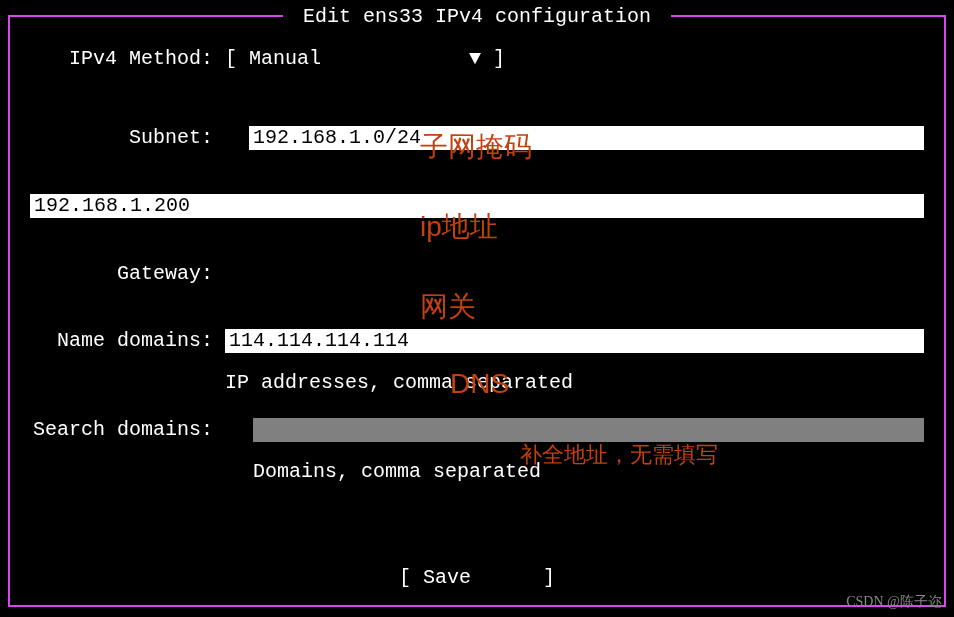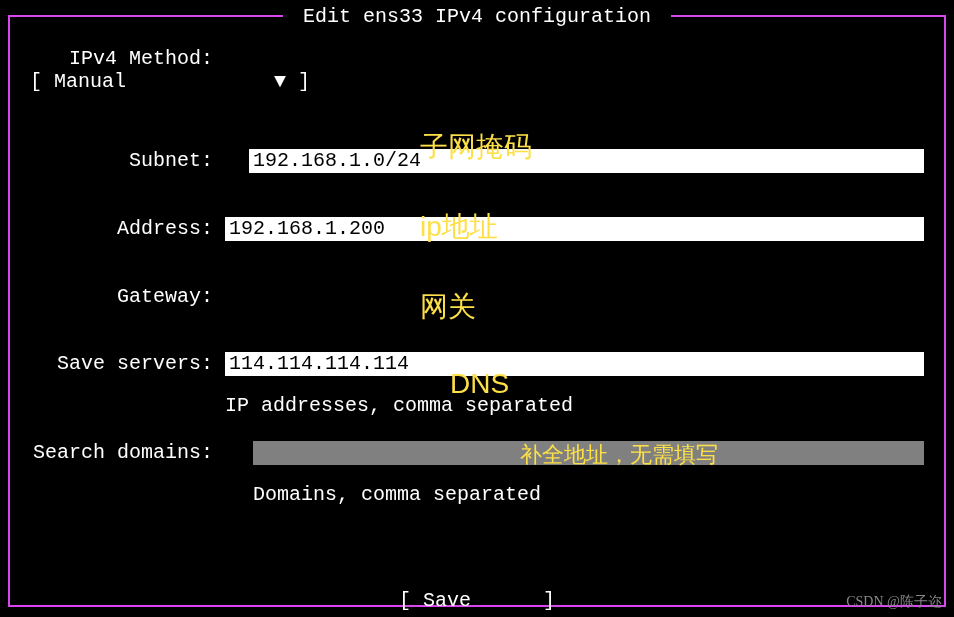--- a/index.html
+++ b/index.html
@@ -77,21 +77,21 @@
     .input-field.gray {
       background: #808080;
       color: #000000;
     }
     .hint {
       color: #ffffff;
       margin-top: 18px;
     }
     .annotation {
       position: absolute;
-      color: #fde047;
+      color: #c2410c;
       font-family: 'Microsoft YaHei', 'SimSun', sans-serif;
       font-size: 28px;
       z-index: 10;
       pointer-events: none;
     }
     .buttons {
       text-align: center;
       margin-top: 30px;
       white-space: pre;
       line-height: 1.3;
@@ -115,21 +115,21 @@
     }
   </style>
 </head>
 <body>
 
 <div class="frame">
   <div class="frame-title"> Edit ens33 IPv4 configuration </div>
 
   <div class="content">
 
-    <div class="row" style="margin-bottom:56px;flex-direction:column;">
+    <div class="row" style="margin-bottom:56px;">
       <div class="label">IPv4 Method:</div>
       <div class="value-area">
         <div class="dropdown-wrap">
           <span class="dropdown-bracket">[ </span>
           <span class="dropdown-value">Manual</span>
           <span>▼</span>
           <span class="dropdown-bracket"> ]</span>
         </div>
       </div>
     </div>
@@ -138,36 +138,35 @@
       <div class="row" style="margin-bottom:0;gap:24px;">
         <div class="label">Subnet:</div>
         <div class="value-area">
           <input class="input-field" value="192.168.1.0/24" style="">
         </div>
       </div>
     </div>
 
     <div class="field-block">
       <div class="row" style="margin-bottom:0;">
-        <div class="label">Address:</div>
         <div class="value-area">
           <input class="input-field" value="192.168.1.200" style="">
         </div>
       </div>
     </div>
 
     <div class="field-block">
       <div class="row" style="margin-bottom:0;">
         <div class="label">Gateway:</div>
       </div>
     </div>
 
     <div class="field-block with-hint">
       <div class="row" style="margin-bottom:0;">
-        <div class="label">Save servers:</div>
+        <div class="label">Name domains:</div>
         <div class="value-area">
           <input class="input-field" value="114.114.114.114" style="">
           <div class="hint">IP addresses, comma separated</div>
         </div>
       </div>
     </div>
 
     <div class="field-block with-hint" style="margin-bottom:10px;">
       <div class="row" style="margin-bottom:0;gap:28px;">
         <div class="label">Search domains:</div>

